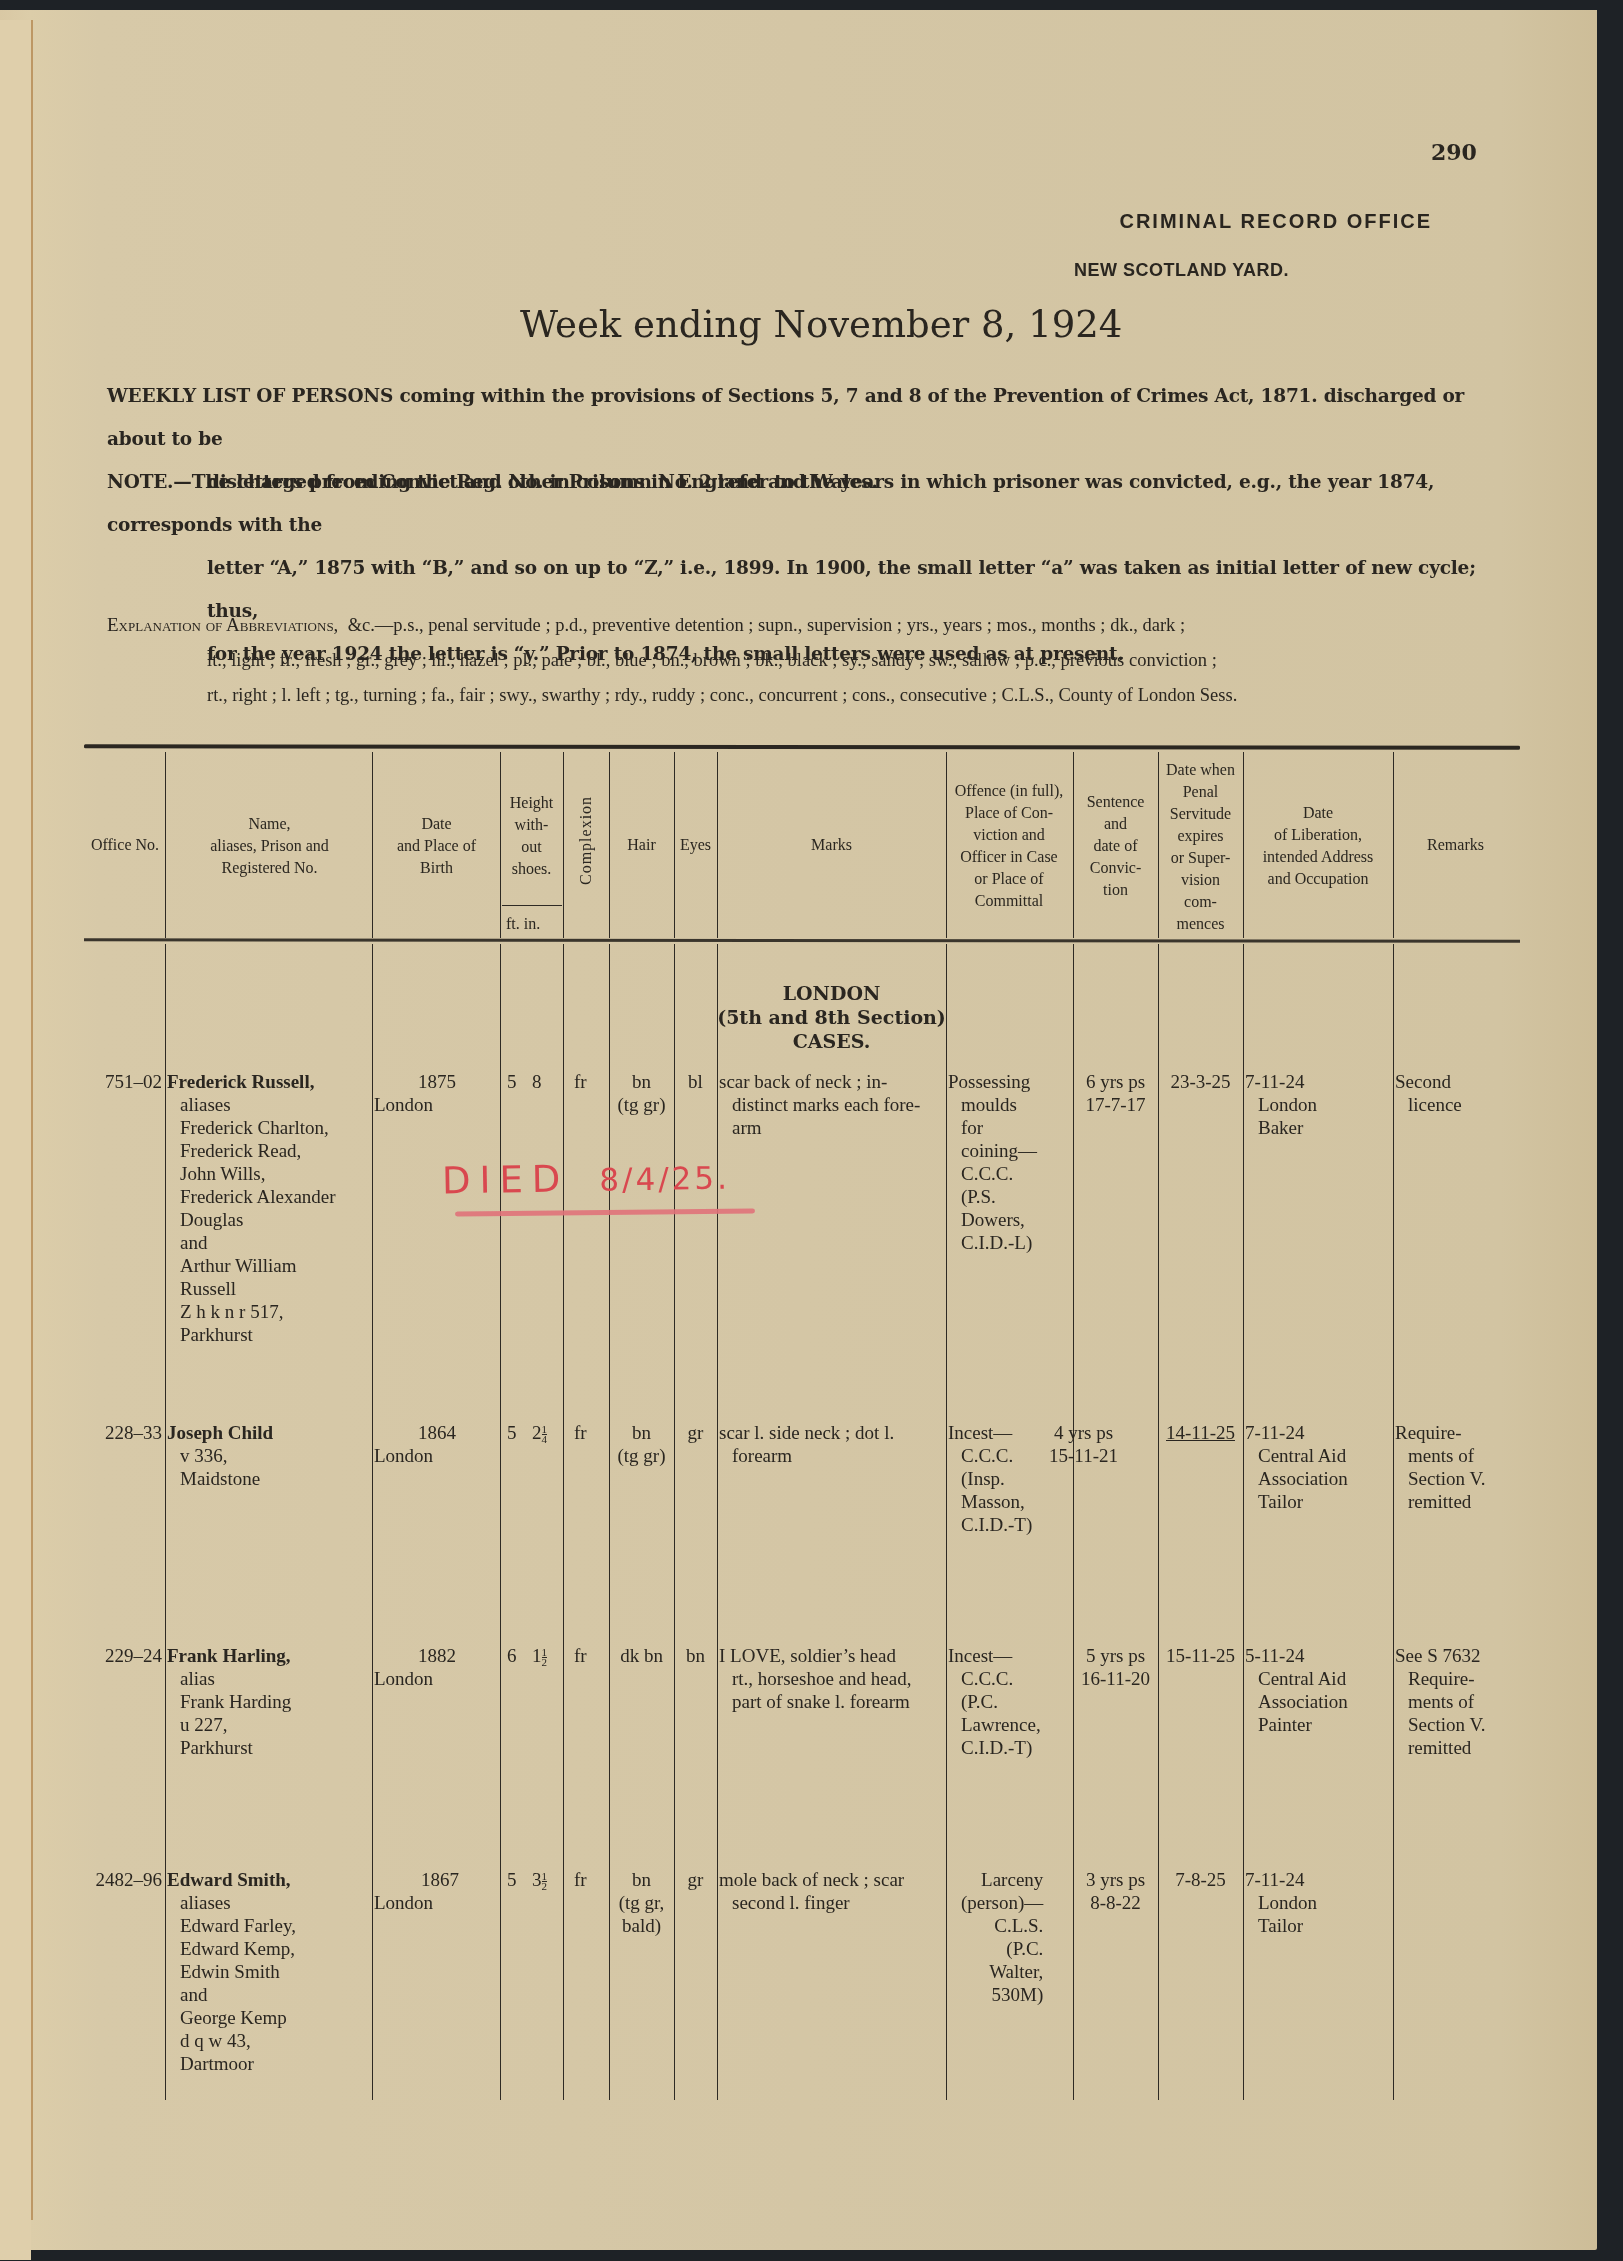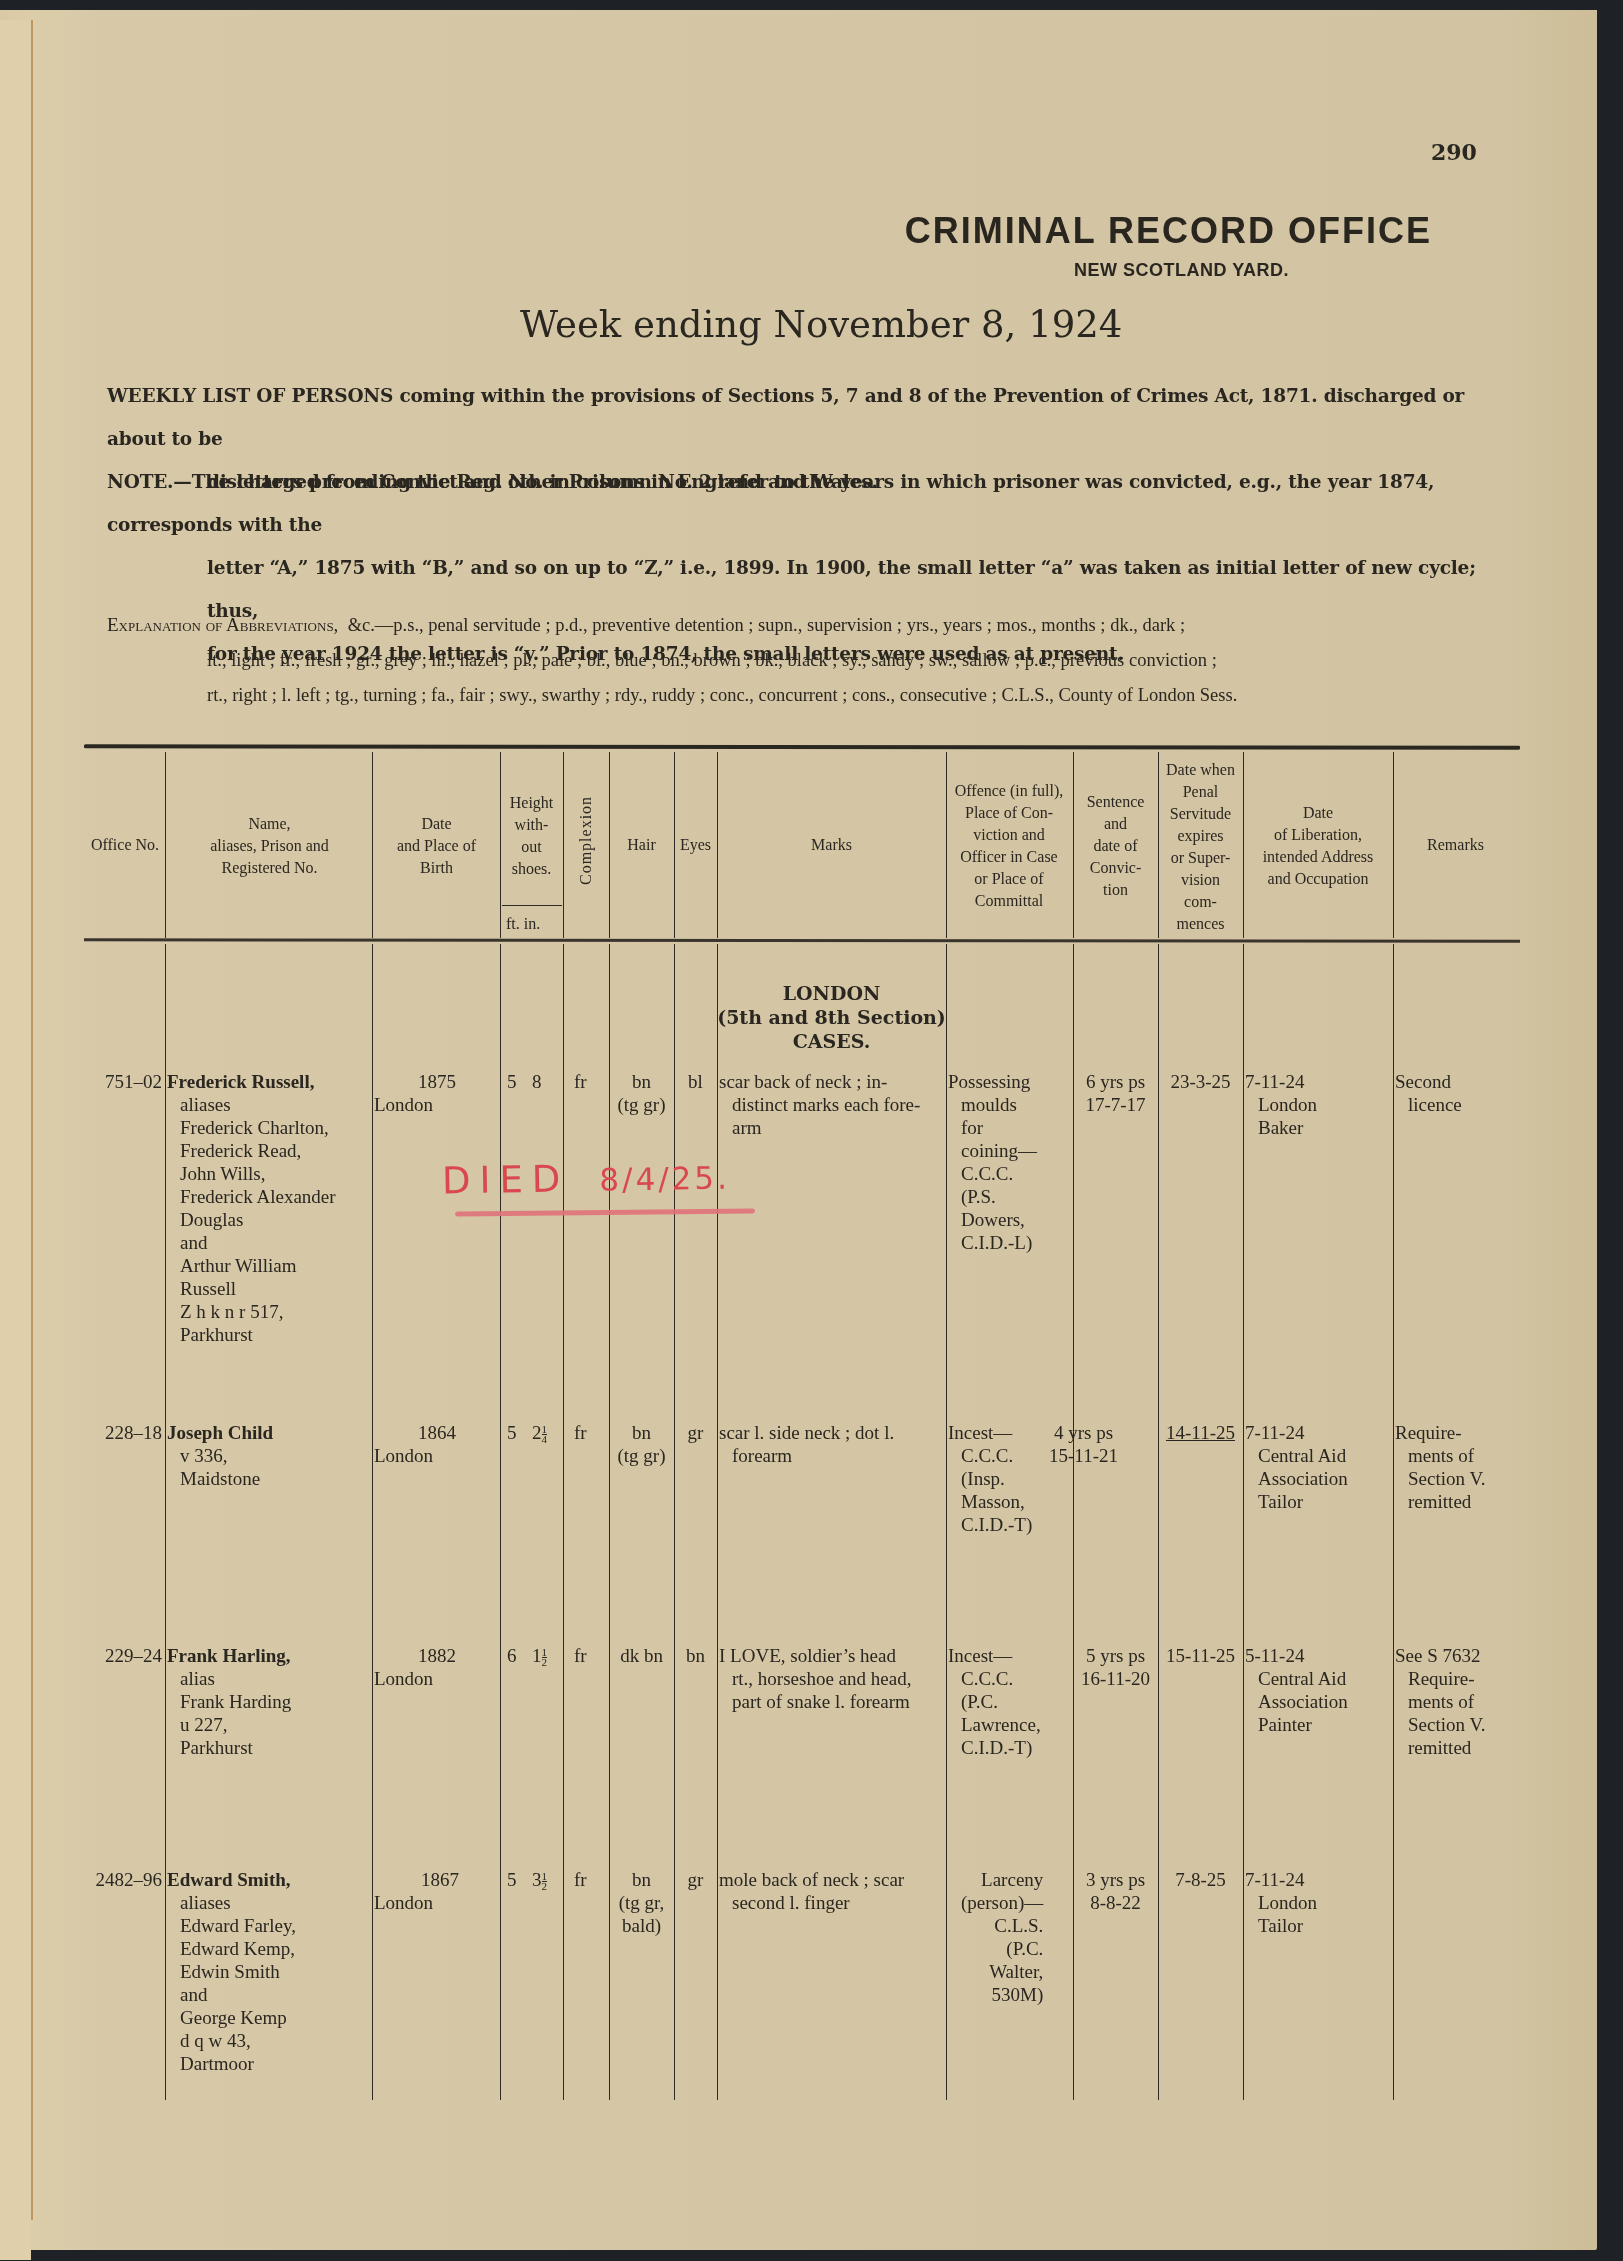--- a/index.html
+++ b/index.html
@@ -16,21 +16,21 @@
       background: #b58a52; opacity: .8;
     }
     .left-strip {
       position: absolute; left: 0; top: 10px; width: 31px; height: 2240px;
       background: #dfcfab;
     }
 
     .abs { position: absolute; }
 
     .page-number { left: 1431px; top: 129px; font-size: 22px; font-weight: bold; font-family: "DejaVu Serif", serif; }
-    .office-title { right: 165px; top: 200px; font-size: 36px; font-weight: bold; font-family: "Liberation Sans", sans-serif; letter-spacing: 2px; color: #29251f; }
+    .office-title { right: 165px; top: 200px; font-size: 20px; font-weight: bold; font-family: "Liberation Sans", sans-serif; letter-spacing: 2px; color: #29251f; }
     .office-subtitle { right: 308px; top: 250px; font-size: 18px; font-weight: bold; font-family: "Liberation Sans", sans-serif; letter-spacing: 0.5px; }
     .week-heading { left: 520px; top: 293px; font-size: 37px; font-family: "DejaVu Serif", serif; letter-spacing: 0px; }
 
     .intro { left: 107px; width: 1400px; font-size: 18.5px; font-weight: bold; font-family: "DejaVu Serif", serif; line-height: 43px; letter-spacing: -0.2px; }
     .intro .indent { padding-left: 100px; }
     .intro-weekly { top: 364px; }
     .intro-note { top: 450px; }
 
     .abbrev { left: 107px; top: 597px; width: 1400px; font-size: 18.5px; line-height: 35px; }
     .abbrev .sc { font-variant: small-caps; font-size: 19px; }
@@ -243,21 +243,21 @@
             <span class="line">7-11-24</span>
             <span class="indent">London</span>
             <span class="indent">Baker</span>
           </div>
           <div class="cell" style="left:1395px;top:1060px;">
             <span class="line">Second</span>
             <span class="indent">licence</span>
           </div>
         </div>
         <div>
-          <div class="cell right" style="left:85px;top:1411px;width:77px;">228–18</div>
+          <div class="cell right" style="left:85px;top:1411px;width:77px;">228–33</div>
           <div class="cell bold" style="left:167px;top:1411px;">Joseph Child</div>
           <div class="cell" style="left:167px;top:1434px;">
             <span class="indent">v 336,</span>
             <span class="indent">Maidstone</span>
           </div>
           <div class="cell right" style="left:374px;top:1411px;width:82px;">1864</div>
           <div class="cell" style="left:374px;top:1434px;">London</div>
           <div class="cell" style="left:507px;top:1411px;">5</div>
           <div class="cell" style="left:532px;top:1411px;"><span>2</span><span class="frac"><span class="num">1</span><span class="den">4</span></span></div>
           <div class="cell" style="left:574px;top:1411px;">fr</div>

